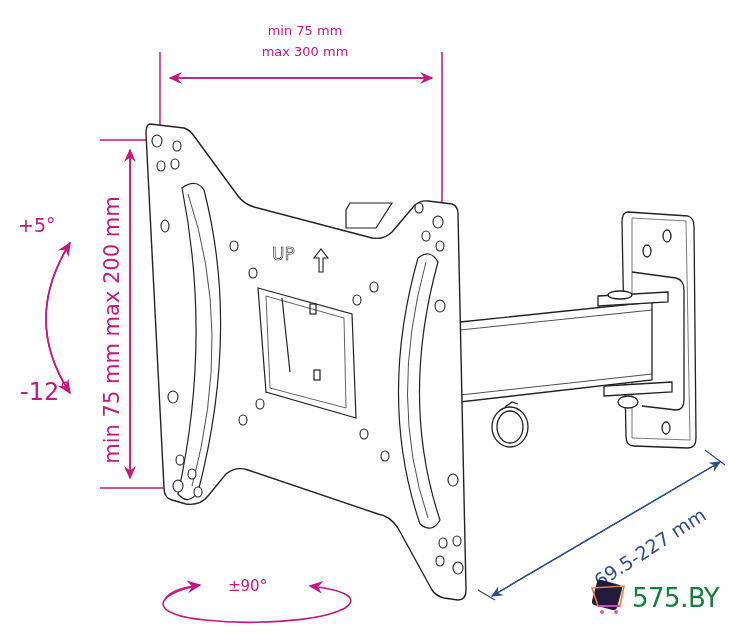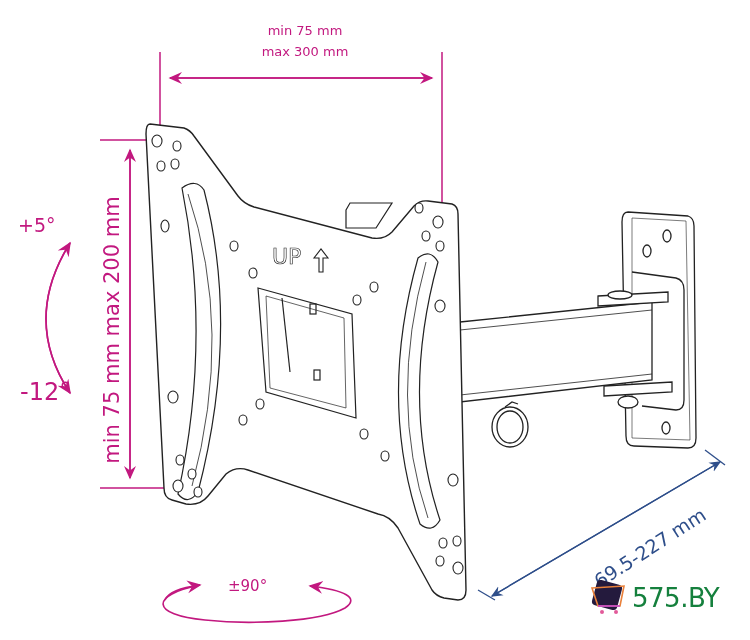--- a/index.html
+++ b/index.html
@@ -39,21 +39,21 @@
     position: absolute; left: 590px; top: 578px;
     display: flex; align-items: center;
   }
   .logo-mark { width: 40px; height: 40px; position: relative; }
   .logo-text {
     font-size: 26px; color: #15803d; margin-left: 2px; letter-spacing: -0.5px;
     font-family: "DejaVu Sans", sans-serif;
   }
   .up-label {
     position: absolute; left: 272px; top: 244px;
-    font-size: 22px; color: #222; font-family: "DejaVu Sans", sans-serif;
+    font-size: 17px; color: #222; font-family: "DejaVu Sans", sans-serif;
     -webkit-text-stroke: 0.6px #222; color: #fff;
   }
 </style>
 </head>
 <body>
 
 <div id="stage">
 
   <svg class="drawing" width="750" height="640" viewBox="0 0 750 640">
     <defs>

